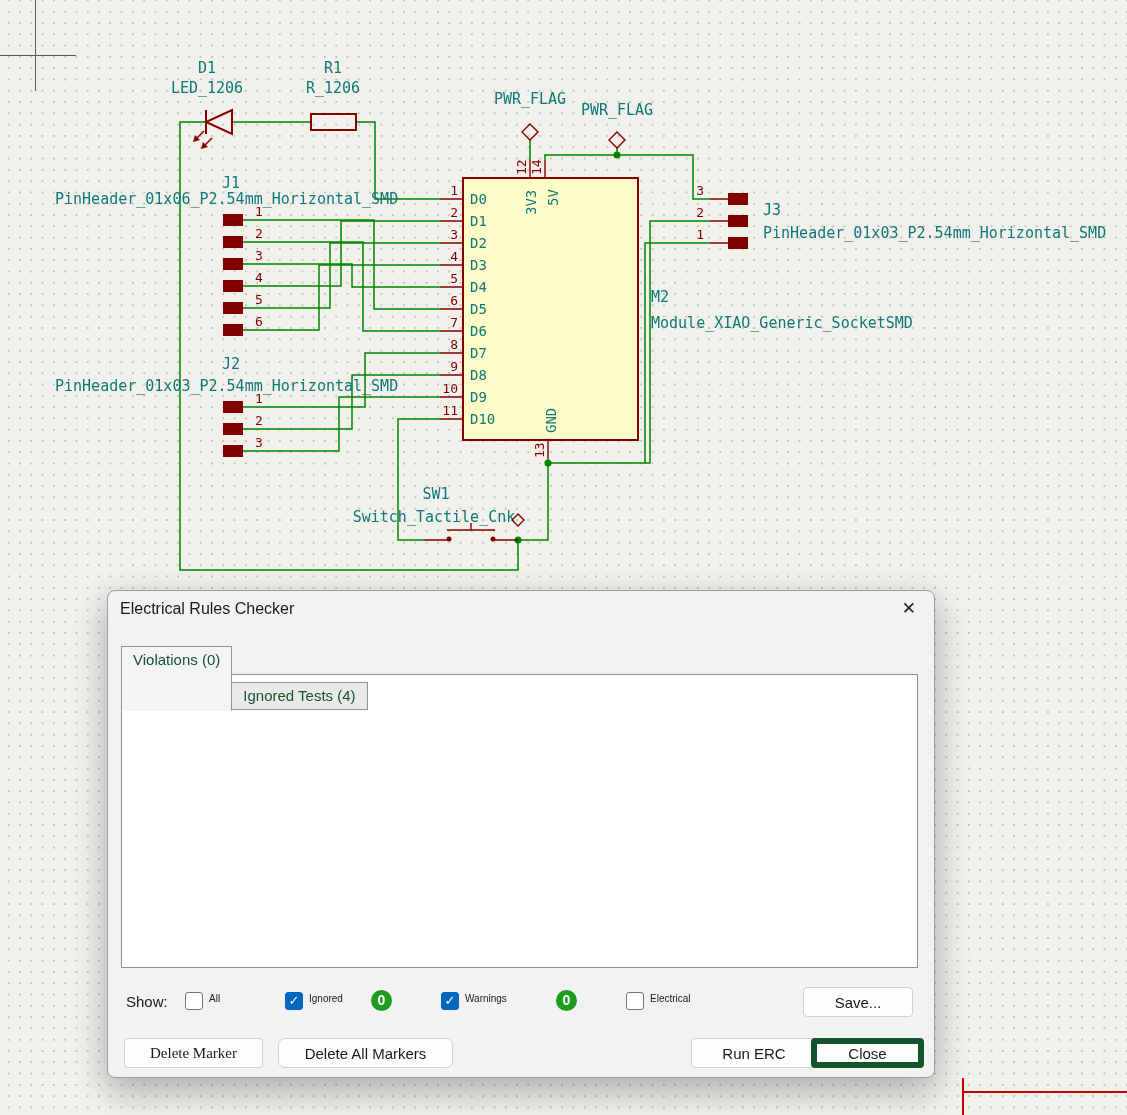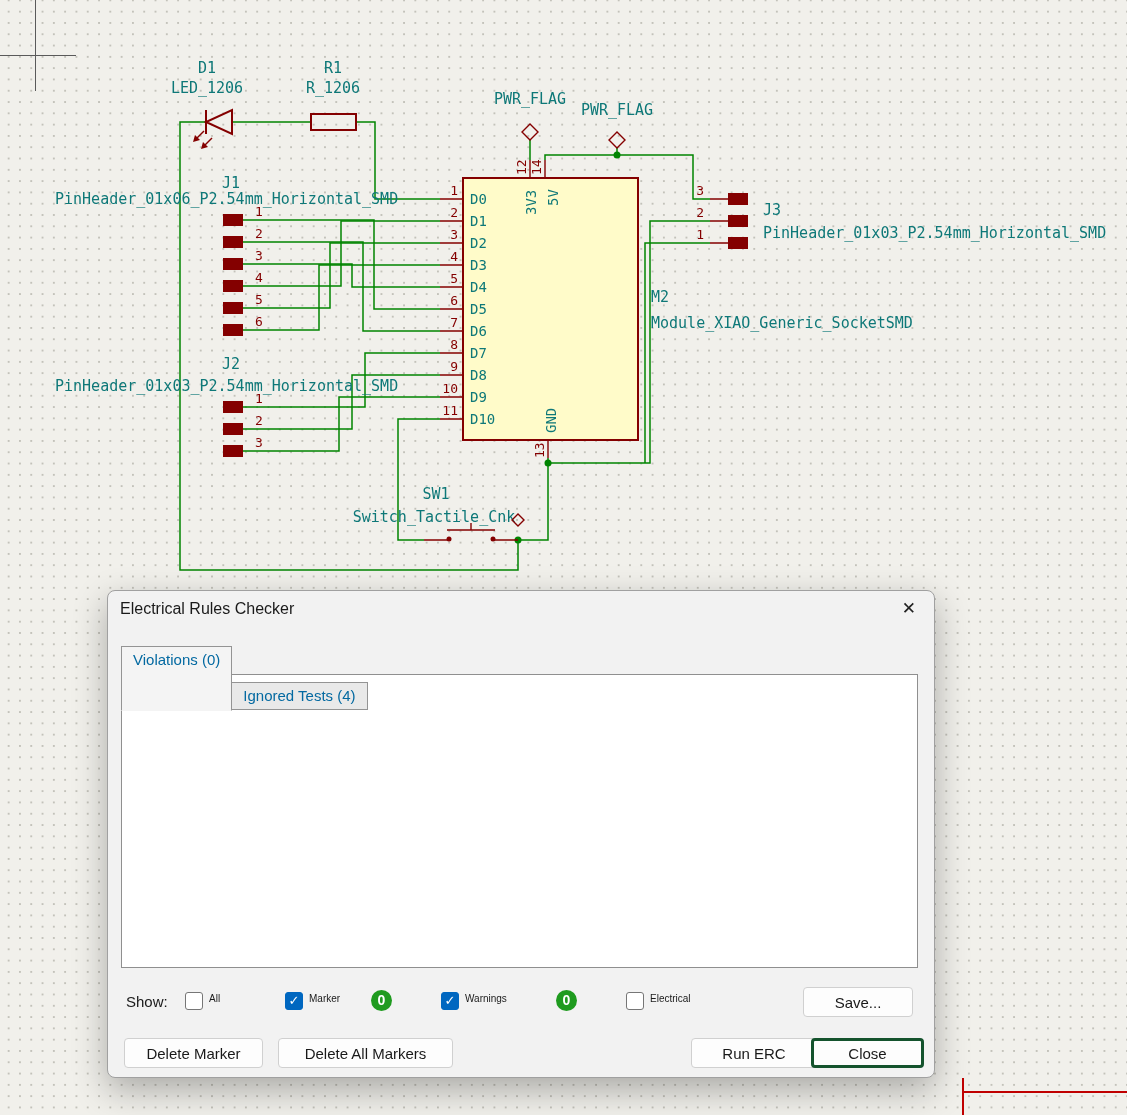--- a/index.html
+++ b/index.html
@@ -26,21 +26,21 @@
   .dialog {
     position:absolute; left:107px; top:590px; width:826px; height:486px;
     background:#f2f2f2; border:1px solid #a0a0a0; border-radius:8px;
     box-shadow:0 12px 34px rgba(0,0,0,.30); z-index:10; color:#1a1a1a;
   }
   .dlg-title { position:absolute; left:12px; top:9px; font-size:16px; }
   .dlg-close { position:absolute; right:18px; top:7px; font-size:17px; color:#222; cursor:pointer; }
   .tabs { position:absolute; left:13px; top:55px; display:flex; z-index:3; }
   .tab {
     padding:4px 11px 5px; font-size:15px; background:#e9e9e9;
-    border:1px solid #949494; color:#0369a1; white-space:nowrap;
+    border:1px solid #949494; color:#14532d; white-space:nowrap;
   }
   .tab + .tab { border-left:none;margin-top:36px; }
   .tab.active { background:#f4f4f4; border-bottom-color:#f4f4f4; position:relative; margin-bottom:-1px; }
   .list {
     position:absolute; left:13px; top:83px; width:795px; height:292px;
     background:#ffffff; border:1px solid #8f8f8f;
   }
   .row-show { position:absolute; left:0; top:396px; width:826px; height:32px; }
   .show-lbl { position:absolute; left:18px; top:6px; font-size:15px; }
   .cb {
@@ -55,24 +55,24 @@
     background:#1f9b1f; color:#fff; font-size:14px; font-weight:bold;
     text-align:center; line-height:21px;
   }
   .btn {
     position:absolute; height:30px; background:#fdfdfd; border:1px solid #d0d0d0;
     border-radius:4px; font-size:15px; font-family:"Liberation Sans",sans-serif;
     color:#191919; cursor:pointer;
   }
   .btn.save { left:695px; top:0px;  width:110px; }
   .row-bottom { position:absolute; left:0; top:447px; width:826px; height:32px; }
-  .btn.dm   { left:16px;  width:139px; }
-  .btn.dam  { left:170px; width:175px; }
+  .btn.dm   { left:16px;  width:139px;font-family:Liberation Serif, serif; }
+  .btn.dam  { left:170px; width:175px;border-radius:7px; }
   .btn.run  { left:583px; width:126px; }
-  .btn.close-btn { left:703px; width:113px; border:3px solid #14532d; }
+  .btn.close-btn { left:703px; width:113px; border:6px solid #14532d; }
 </style>
 </head>
 <body>
 
 <svg class="sch" width="1127" height="1115" viewBox="0 0 1127 1115">
 
   <path d="M0 55.5 H76 M35.5 0 V91" stroke="#5a5a5a" stroke-width="1" fill="none"></path>
 
   <g>
     <path class="wire" d="M206 122 H180 V570 H518 V540"></path>
@@ -228,21 +228,21 @@
     <div class="tab">Ignored Tests (4)</div>
   </div>
 
   <div class="list"></div>
 
   <div class="row-show">
     <span class="show-lbl">Show:</span>
     <span class="cb" style="left:77px"></span>
     <span class="cb-lbl" style="left:101px">All</span>
     <span class="cb checked" style="left:177px"></span>
-    <span class="cb-lbl" style="left:201px">Marker</span>
+    <span class="cb-lbl" style="left:201px">Ignored</span>
     <span class="badge" style="left:263px">0</span>
     <span class="cb checked" style="left:333px"></span>
     <span class="cb-lbl" style="left:357px">Warnings</span>
     <span class="badge" style="left:448px">0</span>
     <span class="cb" style="left:518px"></span>
     <span class="cb-lbl" style="left:542px">Electrical</span>
     <button class="btn save">Save...</button>
   </div>
 
   <div class="row-bottom">

